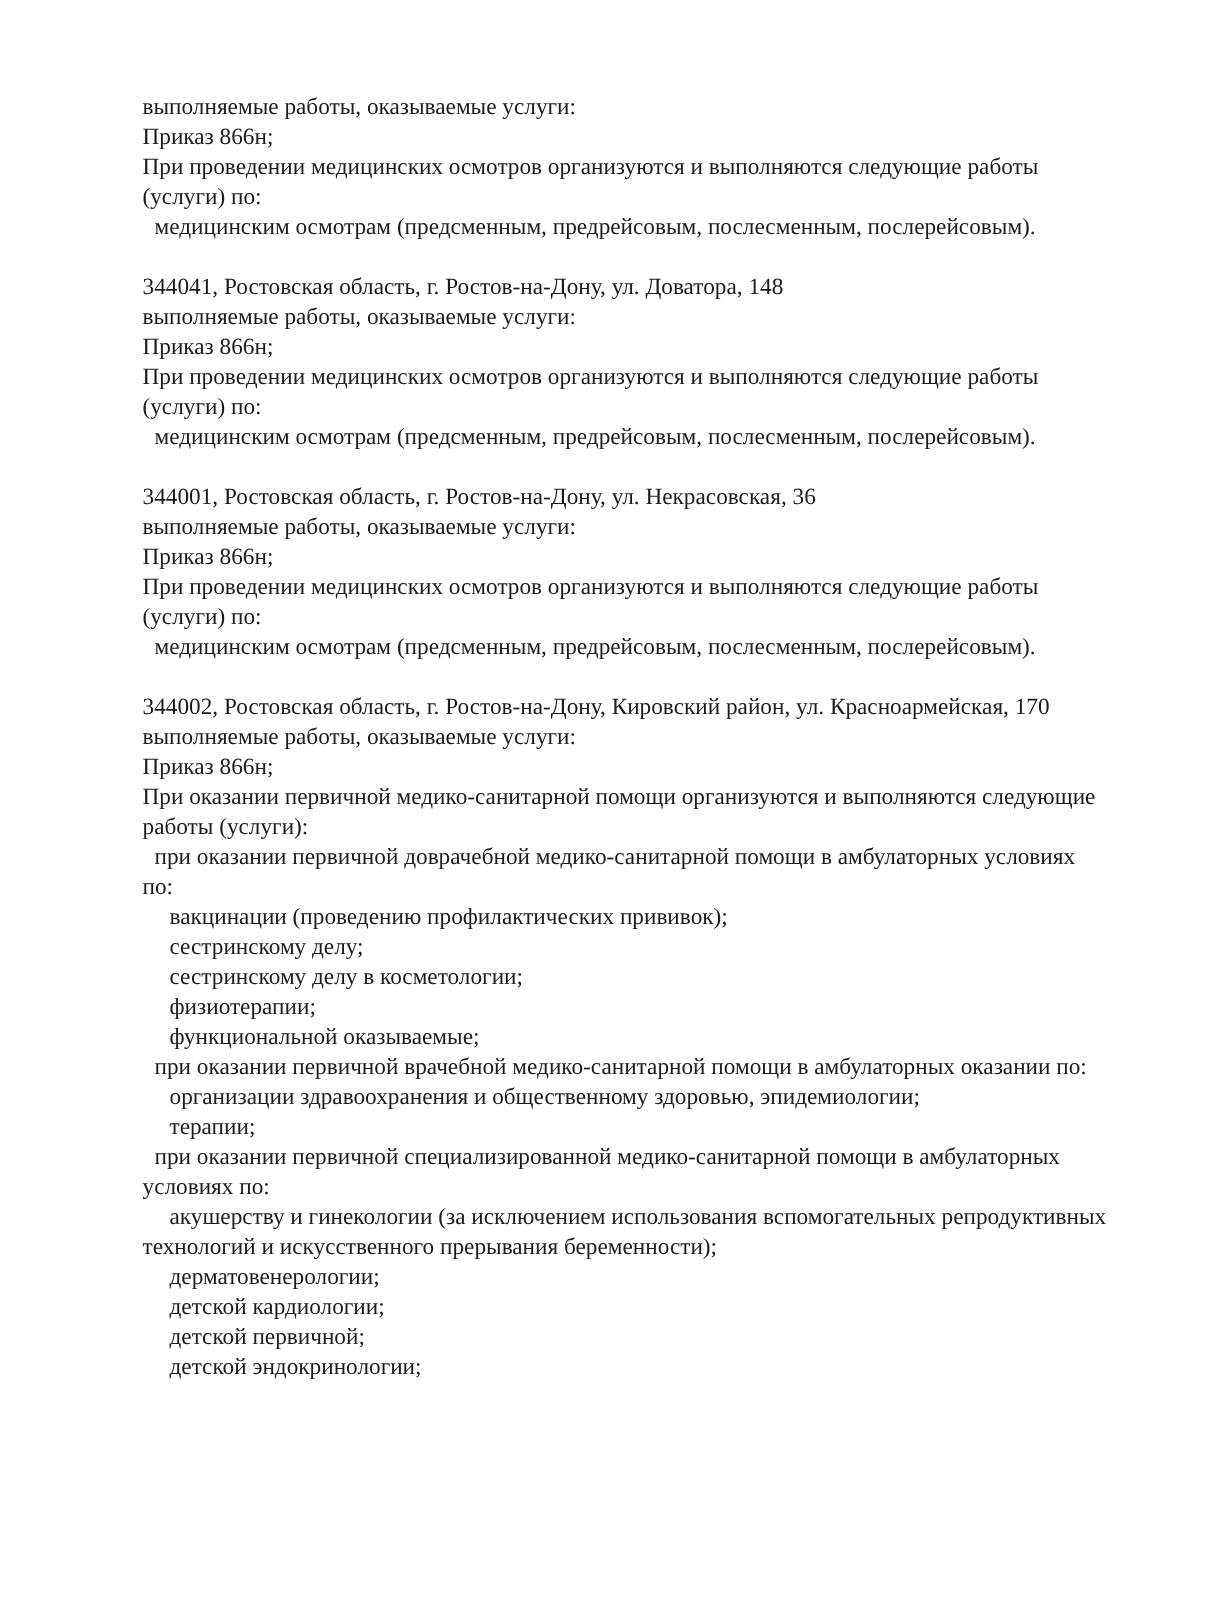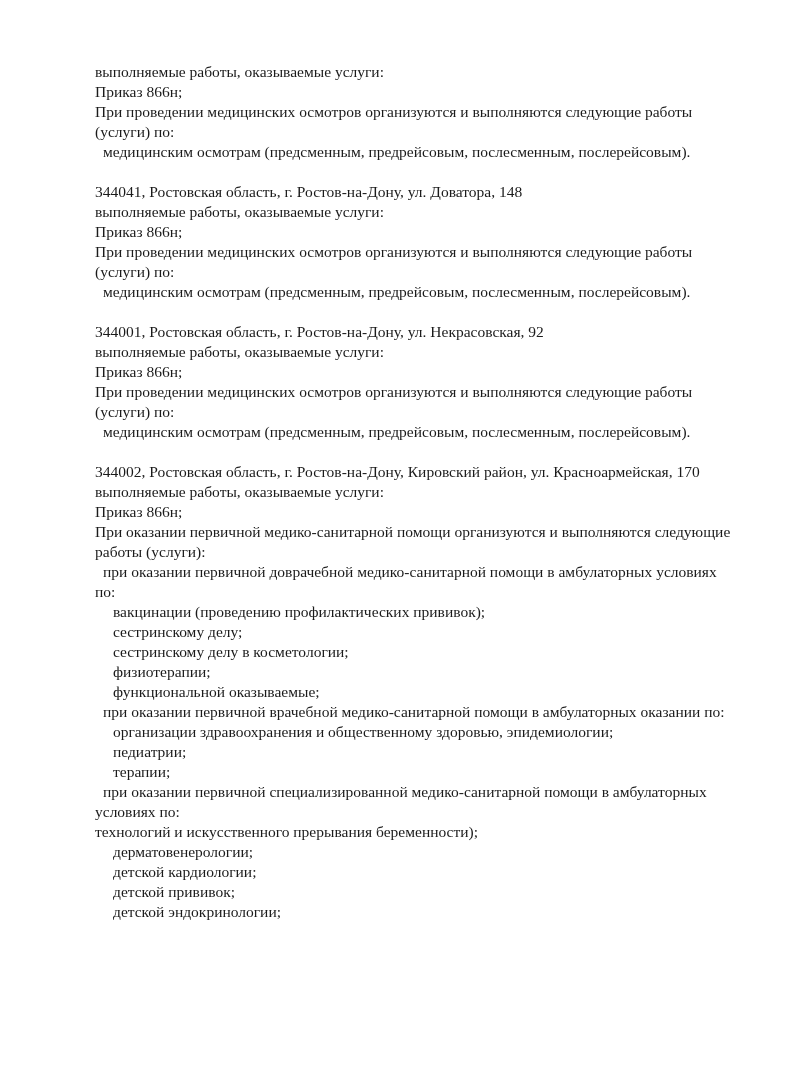--- a/index.html
+++ b/index.html
@@ -45,21 +45,21 @@
       </section>
       <section class="block">
         <div class="line ind0">344041, Ростовская область, г. Ростов-на-Дону, ул. Доватора, 148</div>
         <div class="line ind0">выполняемые работы, оказываемые услуги:</div>
         <div class="line ind0">Приказ 866н;</div>
         <div class="line ind0">При проведении медицинских осмотров организуются и выполняются следующие работы</div>
         <div class="line ind0">(услуги) по:</div>
         <div class="line ind1">медицинским осмотрам (предсменным, предрейсовым, послесменным, послерейсовым).</div>
       </section>
       <section class="block">
-        <div class="line ind0">344001, Ростовская область, г. Ростов-на-Дону, ул. Некрасовская, 92</div>
+        <div class="line ind0">344001, Ростовская область, г. Ростов-на-Дону, ул. Некрасовская, 36</div>
         <div class="line ind0">выполняемые работы, оказываемые услуги:</div>
         <div class="line ind0">Приказ 866н;</div>
         <div class="line ind0">При проведении медицинских осмотров организуются и выполняются следующие работы</div>
         <div class="line ind0">(услуги) по:</div>
         <div class="line ind1">медицинским осмотрам (предсменным, предрейсовым, послесменным, послерейсовым).</div>
       </section>
       <section class="block">
         <div class="line ind0">344002, Ростовская область, г. Ростов-на-Дону, Кировский район, ул. Красноармейская, 170</div>
         <div class="line ind0">выполняемые работы, оказываемые услуги:</div>
         <div class="line ind0">Приказ 866н;</div>
@@ -67,24 +67,24 @@
         <div class="line ind0">работы (услуги):</div>
         <div class="line ind1">при оказании первичной доврачебной медико-санитарной помощи в амбулаторных условиях</div>
         <div class="line ind0">по:</div>
         <div class="line ind2">вакцинации (проведению профилактических прививок);</div>
         <div class="line ind2">сестринскому делу;</div>
         <div class="line ind2">сестринскому делу в косметологии;</div>
         <div class="line ind2">физиотерапии;</div>
         <div class="line ind2">функциональной оказываемые;</div>
         <div class="line ind1">при оказании первичной врачебной медико-санитарной помощи в амбулаторных оказании по:</div>
         <div class="line ind2">организации здравоохранения и общественному здоровью, эпидемиологии;</div>
-        <div class="line ind2">педиатрии;</div>
         <div class="line ind2">терапии;</div>
         <div class="line ind1">при оказании первичной специализированной медико-санитарной помощи в амбулаторных</div>
         <div class="line ind0">условиях по:</div>
+        <div class="line ind2">акушерству и гинекологии (за исключением использования вспомогательных репродуктивных</div>
         <div class="line ind0">технологий и искусственного прерывания беременности);</div>
         <div class="line ind2">дерматовенерологии;</div>
         <div class="line ind2">детской кардиологии;</div>
-        <div class="line ind2">детской прививок;</div>
+        <div class="line ind2">детской первичной;</div>
         <div class="line ind2">детской эндокринологии;</div>
       </section>
     </div>
 </main>
 
 </body></html>

